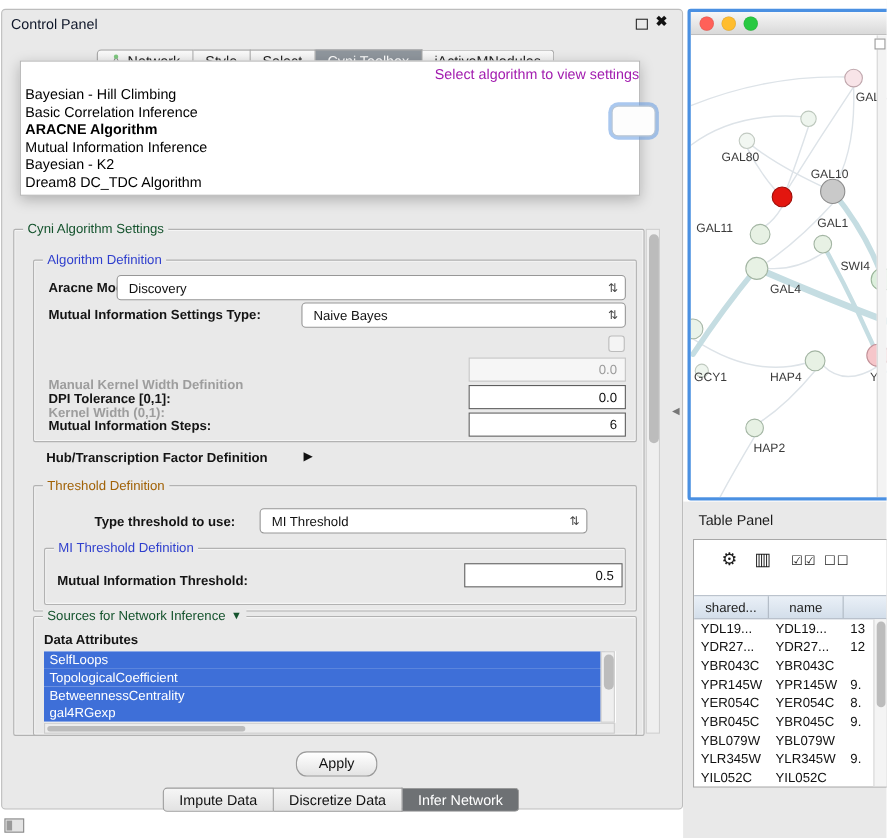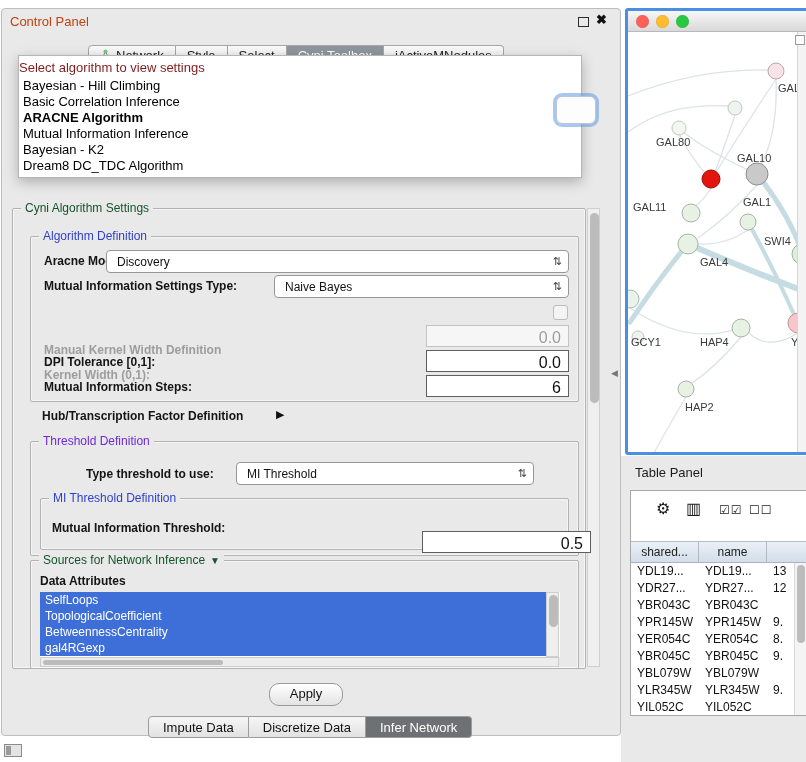--- a/index.html
+++ b/index.html
@@ -3,55 +3,55 @@
 <meta charset="utf-8">
 <style>
   html,body{margin:0;padding:0;}
   body{font-family:"Liberation Sans",sans-serif;background:#ffffff;}
   #page{position:relative;width:806px;height:762px;overflow:hidden;background:#ffffff;}
   .abs{position:absolute;}
 
   
   #control-panel{left:1px;top:8px;width:618px;height:726px;background:#e9e9e9;border:1px solid #bdbdbd;border-radius:4px;}
   #cp-titlebar{left:0;top:0;width:100%;height:24px;}
-  #cp-title{left:8px;top:5px;font-size:13px;color:#c2410c;}
+  #cp-title{left:8px;top:5px;font-size:13px;color:#0f172a;}
   #cp-float{left:576px;top:8px;width:9px;height:8px;border:1.5px solid #2b2b2b;background:transparent;}
   #cp-close{left:594px;top:3px;font-size:13px;font-weight:bold;color:#111;}
 
   
   #tab-bar{left:86px;top:36px;height:21px;display:flex;}
   .tab{display:flex;align-items:center;gap:5px;padding:0 11px;font-size:13px;color:#222;
        background:linear-gradient(#fafafa,#e9e9e9);border:1px solid #a6a6a6;border-left:none;height:21px;box-sizing:border-box;}
   .tab:first-child{border-left:1px solid #a6a6a6;border-radius:4px 0 0 0;}
   .tab:last-child{border-radius:0 4px 0 0;}
   .tab.active{background:#8f969d;color:#ffffff;}
 
   
   #algorithm-popup{left:18px;top:55px;width:562px;background:#ffffff;border:1px solid #b5b5b5;
        box-shadow:0 4px 12px rgba(0,0,0,0.25);z-index:40;padding-bottom:3px;}
-  .popup-placeholder{text-align:left;color:#7f1d1d;font-size:13px;padding:4px 0 3px 0;}
+  .popup-placeholder{text-align:right;color:#a21caf;font-size:13px;padding:4px 0 3px 0;}
   .popup-item{font-size:13px;height:16px;line-height:16px;padding-left:4px;color:#000;white-space:nowrap;}
   .popup-item.selected{font-weight:bold;}
   #focused-button{left:556px;top:96px;width:38px;height:26px;background:#fdfdfd;border:1px solid #b9c6d4;
        border-radius:6px;box-shadow:0 0 0 3px rgba(100,155,225,0.55);z-index:45;}
 
   
   .group{position:absolute;border:1px solid #b2b2b2;border-radius:2px;box-shadow:inset 0 0 0 1px rgba(255,255,255,0.55);}
   .group-label{position:absolute;top:-8px;left:8px;background:#e9e9e9;padding:0 4px;font-size:12px;color:#14532d;white-space:nowrap;}
   .group-label.blue{color:#2f3fcd;}
-  .group-label.green{color:#6d28d9;}
+  .group-label.green{color:#a16207;}
 
   .lbl{position:absolute;font-size:12px;font-weight:bold;color:#141414;white-space:nowrap;}
   .lbl.disabled{color:#9d9d9d;margin-top:38px;}
 
   .combo{position:absolute;box-sizing:border-box;height:23px;background:#ffffff;border:1px solid #979797;border-radius:4px;
        display:flex;align-items:center;padding:0 6px 0 10px;font-size:12px;color:#111;}
   .combo-arrows{margin-left:auto;font-size:11px;color:#444;}
   .tfield{position:absolute;box-sizing:border-box;height:22px;background:#ffffff;border:1px solid #5e5e5e;
-       font-size:16px;color:#111;text-align:right;padding:3px 7px 0 6px;}
+       font-size:12px;color:#111;text-align:right;padding:3px 7px 0 6px;}
   .tfield.disabled{background:#f6f6f6;color:#9c9c9c;border-color:#c3c3c3;}
   .checkbox{position:absolute;width:13px;height:13px;background:#f4f4f4;border:1px solid #bcbcbc;border-radius:3px;}
 
   .attr-item{height:16px;line-height:16px;width:505px;background:#3e6fd8;color:#ffffff;font-size:12px;padding-left:5px;
        white-space:nowrap;overflow:hidden;}
   #attr-list{left:38px;top:583px;width:520px;height:65px;background:#ffffff;overflow:hidden;}
   .sb-track-v{position:absolute;background:#efefef;border:1px solid #cfcfcf;box-sizing:border-box;}
   .sb-thumb{position:absolute;background:#bcbcbc;border-radius:5px;}
   .sb-track-h{position:absolute;background:#ededed;border:1px solid #cccccc;box-sizing:border-box;}
 
@@ -176,21 +176,21 @@
     </div>
     <span class="lbl" style="left:84px;top:458px;">Type threshold to use:</span>
     <div class="combo" style="left:234px;top:453px;width:298px;">
       <span>MI Threshold</span>
       <span class="combo-arrows">⇅</span>
     </div>
     <div class="group" style="left:38px;top:489px;width:527px;height:50px;">
       <span class="group-label blue">MI Threshold Definition</span>
     </div>
     <span class="lbl" style="left:50px;top:512px;">Mutual Information Threshold:</span>
-    <div class="tfield" style="left:420px;top:522px;width:169px;">0.5</div>
+    <div class="tfield" style="left:420px;top:503px;width:144px;">0.5</div>
 
     <div class="group" style="left:28px;top:551px;width:547px;height:107px;">
       <span class="group-label" style="display:flex;gap:5px;align-items:center;">
         <span>Sources for Network Inference</span>
         <span style="font-size:10px;">▼</span>
       </span>
     </div>
     <span class="lbl" style="left:38px;top:565px;">Data Attributes</span>
     <div id="attr-list" class="abs">
         <div class="attr-item">SelfLoops</div>

